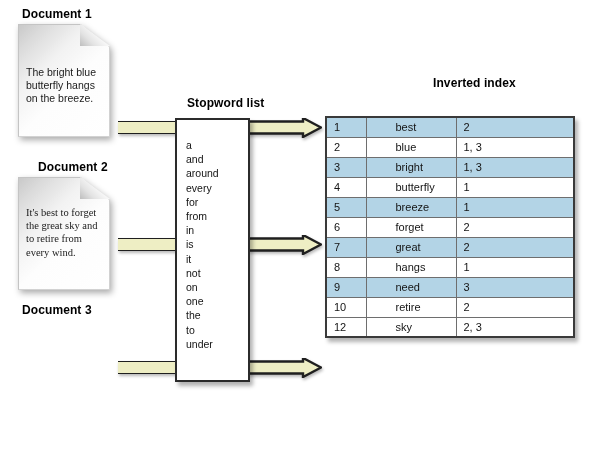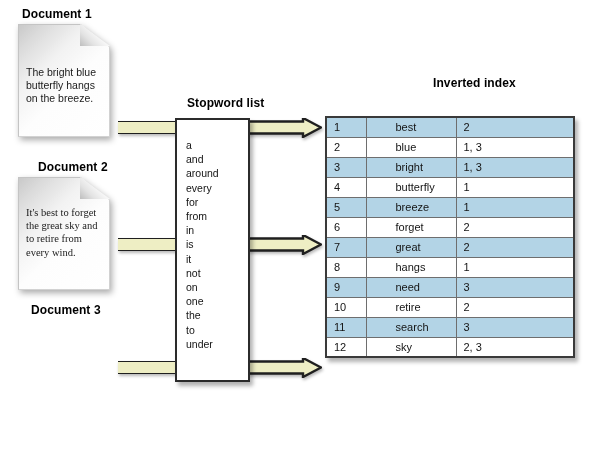--- a/index.html
+++ b/index.html
@@ -157,21 +157,21 @@
     <div class="doc-text" style="top:42px;">The bright blue butterfly hangs on the breeze.</div>
   </div>
 
   <div class="heading abs" style="left:38px; top:160px;">Document 2</div>
   <div class="doc" style="left:18px; top:177px; height:113px;">
     <div class="doc-shape"></div>
     <div class="doc-fold"></div>
     <div class="doc-text" style="top:29px;font-family:Liberation Serif, serif;">It's best to forget the great sky and to retire from every wind.</div>
   </div>
 
-  <div class="heading abs" style="left:22px; top:303px;margin-left:9px;">Document 3</div>
+  <div class="heading abs" style="left:22px; top:303px;">Document 3</div>
 
   <div class="arrow-plain" style="left:118px; top:121px; width:60px;"></div>
   <div class="arrow-plain" style="left:118px; top:238px; width:60px;"></div>
   <div class="arrow-plain" style="left:118px; top:361px; width:60px;"></div>
 
   <div class="heading abs" style="left:175px; top:96px;margin-left:12px;">Stopword list</div>
   <div class="stopbox" style="left:175px; top:118px; width:75px; height:264px;">
     <div class="stopwords">
       <div>a</div>
       <div>and</div>
@@ -261,25 +261,20 @@
         <tr class="alt">
           <td class="c-id">9</td>
           <td class="c-term">need</td>
           <td class="c-doc">3</td>
         </tr>
         <tr>
           <td class="c-id">10</td>
           <td class="c-term">retire</td>
           <td class="c-doc">2</td>
         </tr>
-        <tr class="alt">
-          <td class="c-id">11</td>
-          <td class="c-term">search</td>
-          <td class="c-doc">3</td>
-        </tr>
         <tr>
           <td class="c-id">12</td>
           <td class="c-term">sky</td>
           <td class="c-doc">2, 3</td>
         </tr>
       </tbody>
     </table>
   </div>
 
 </div>

